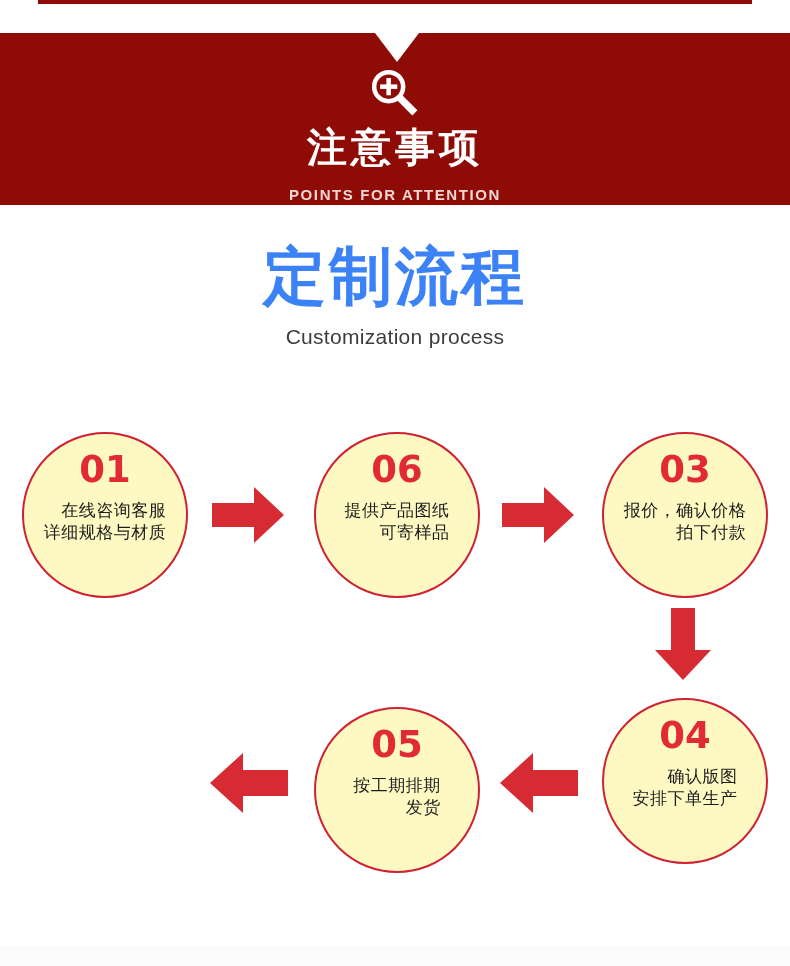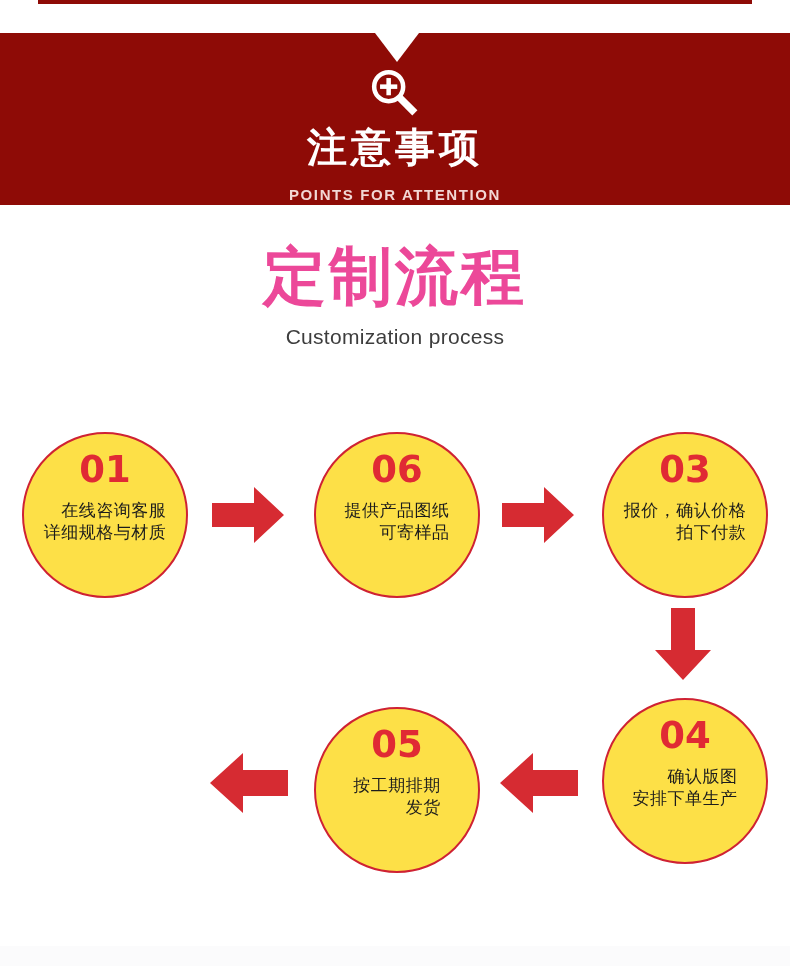--- a/index.html
+++ b/index.html
@@ -84,21 +84,21 @@
   .section-heading {
     position: absolute;
     left: 0;
     top: 243px;
     width: 790px;
     text-align: center;
   }
   .heading-cn {
     font-size: 63px;
     font-weight: 700;
-    color: #ec4899;
+    color: #3b82f6;
     letter-spacing: 3px;
     line-height: 1.08;
     font-family: "DejaVu Sans", "Liberation Sans", sans-serif;
   }
   .heading-en {
     margin-top: 14px;
     font-size: 21px;
     color: #3d3d3d;
     letter-spacing: 0.3px;
     font-family: "Liberation Sans", sans-serif;
@@ -113,21 +113,21 @@
     height: 966px;
   }
 
   .step {
     position: absolute;
     width: 166px;
     height: 166px;
     border: 2.5px solid #cf2233;
     border-radius: 50%;
     box-sizing: border-box;
-    background: #fde047;
+    background: #fef9c3;
     display: flex;
     flex-direction: column;
     align-items: center;
     justify-content: flex-start;
   }
   .step-num {
     margin-top: 17px;
     font-size: 37px;
     font-weight: 700;
     color: #e02a34;

